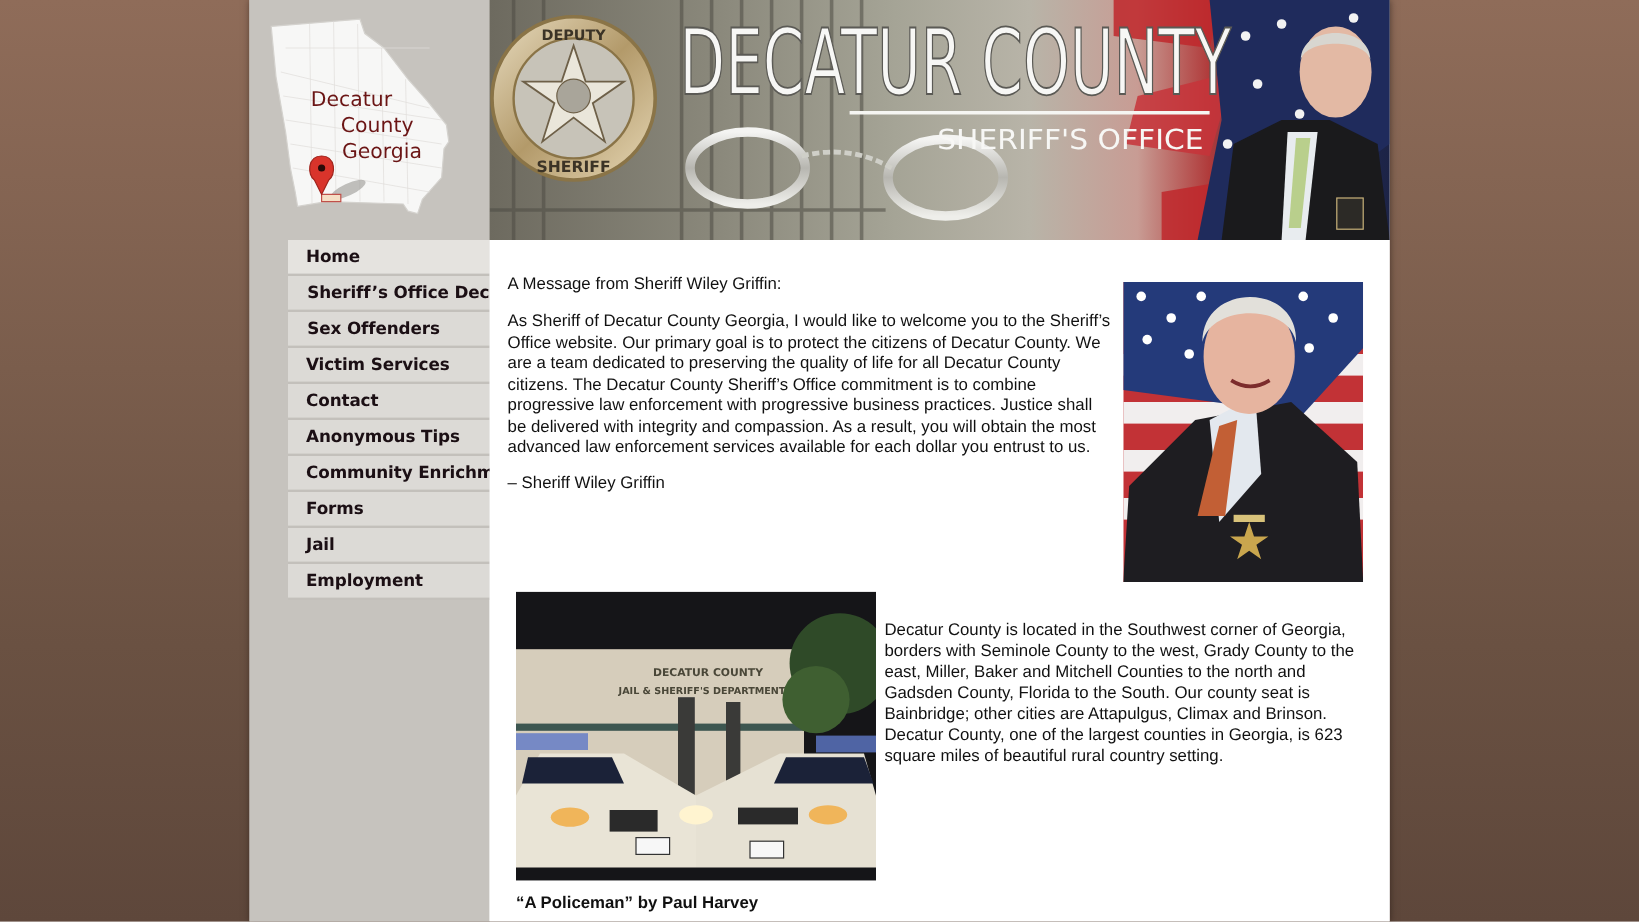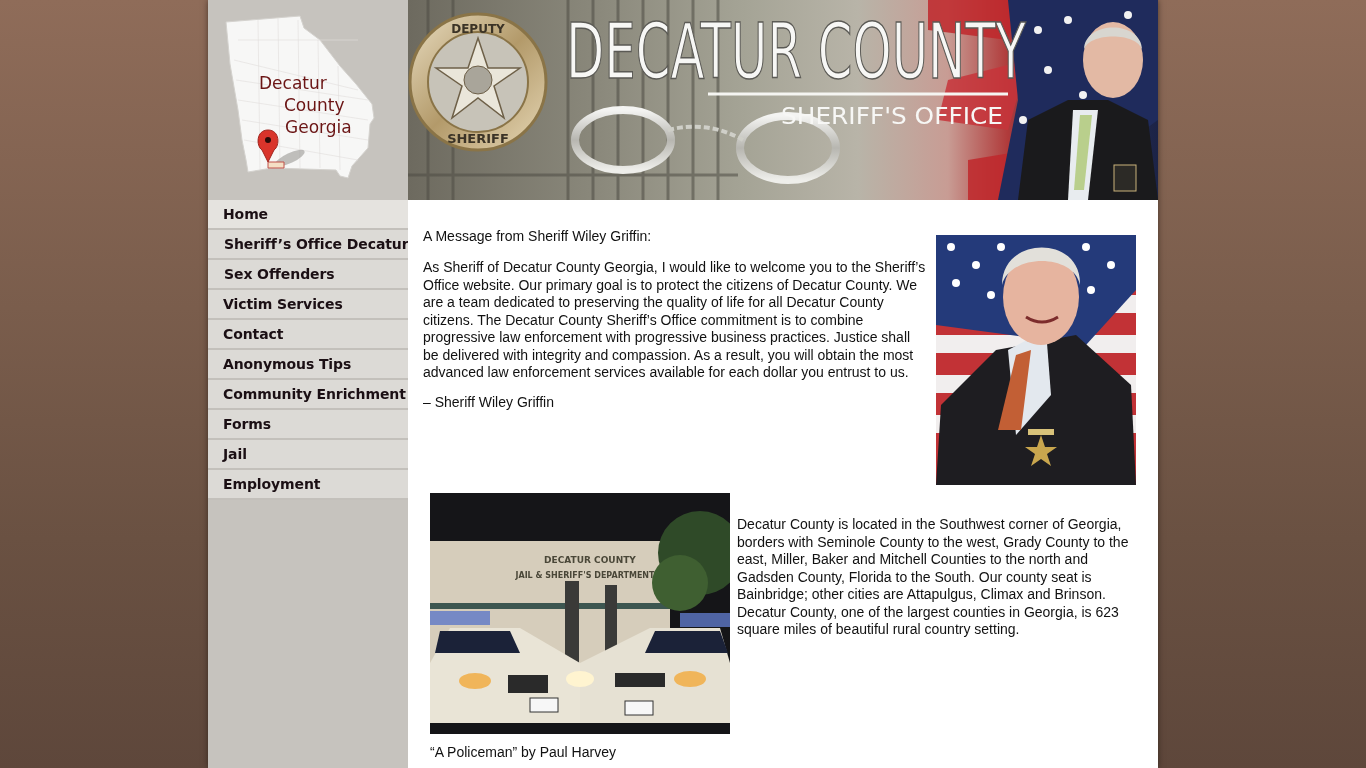--- a/index.html
+++ b/index.html
@@ -44,20 +44,21 @@
       border-bottom: 2px solid #c3c0bb;
       padding-left: 15px;
       font-family: "DejaVu Sans", sans-serif;
       font-size: 14px;
       font-weight: bold;
       color: #1b0f14;
       line-height: 28px;
       cursor: pointer;
       white-space: nowrap;
       letter-spacing: -0.1px;
+      margin-left: 32px;
     }
     #nav li.active { background: #e5e3df; }
     #nav li:nth-child(2), #nav li:nth-child(3) { padding-left: 16px; }
     #banner {
       position: absolute; left: 200px; top: 0;
       width: 750px; height: 200px;
       overflow: hidden;
       background: linear-gradient(90deg, #6d6a5f 0%, #8a887b 25%, #a5a496 45%, #b8b4a8 60%, #c89c94 72%, #b03a3a 80%, #2a3560 88%, #1c2346 100%);
     }
     #content {
@@ -74,21 +75,21 @@
     .msg-sign { position: absolute; left: 15px; top: 194px; }
     #sheriff-photo {
       position: absolute; left: 528px; top: 35px;
       width: 200px; height: 250px; overflow: hidden;
     }
     #jail-photo {
       position: absolute; left: 22px; top: 293px;
       width: 300px; height: 241px; overflow: hidden;
     }
     .county-text { position: absolute; left: 329px; top: 316px; width: 405px; }
-    .caption { position: absolute; left: 22px; top: 544px; }
+    .caption { position: absolute; left: 22px; top: 544px; font-weight: bold; }
   </style>
 </head>
 <body>
 
 <div id="wrapper">
 
   <div id="sidebar">
     <div id="logo">
       <svg width="200" height="200" viewBox="0 0 200 200">
         <path d="M18 22 L92 16 L96 28 L112 40 L132 66 L148 84 L164 104 L166 118 L162 124 L160 148 L144 166 L140 178 L132 176 L128 170 L64 168 L40 172 L38 160 L34 140 L30 110 L22 64 Z" fill="#f7f7f6" stroke="#d4d2ce" stroke-width="1"></path>

